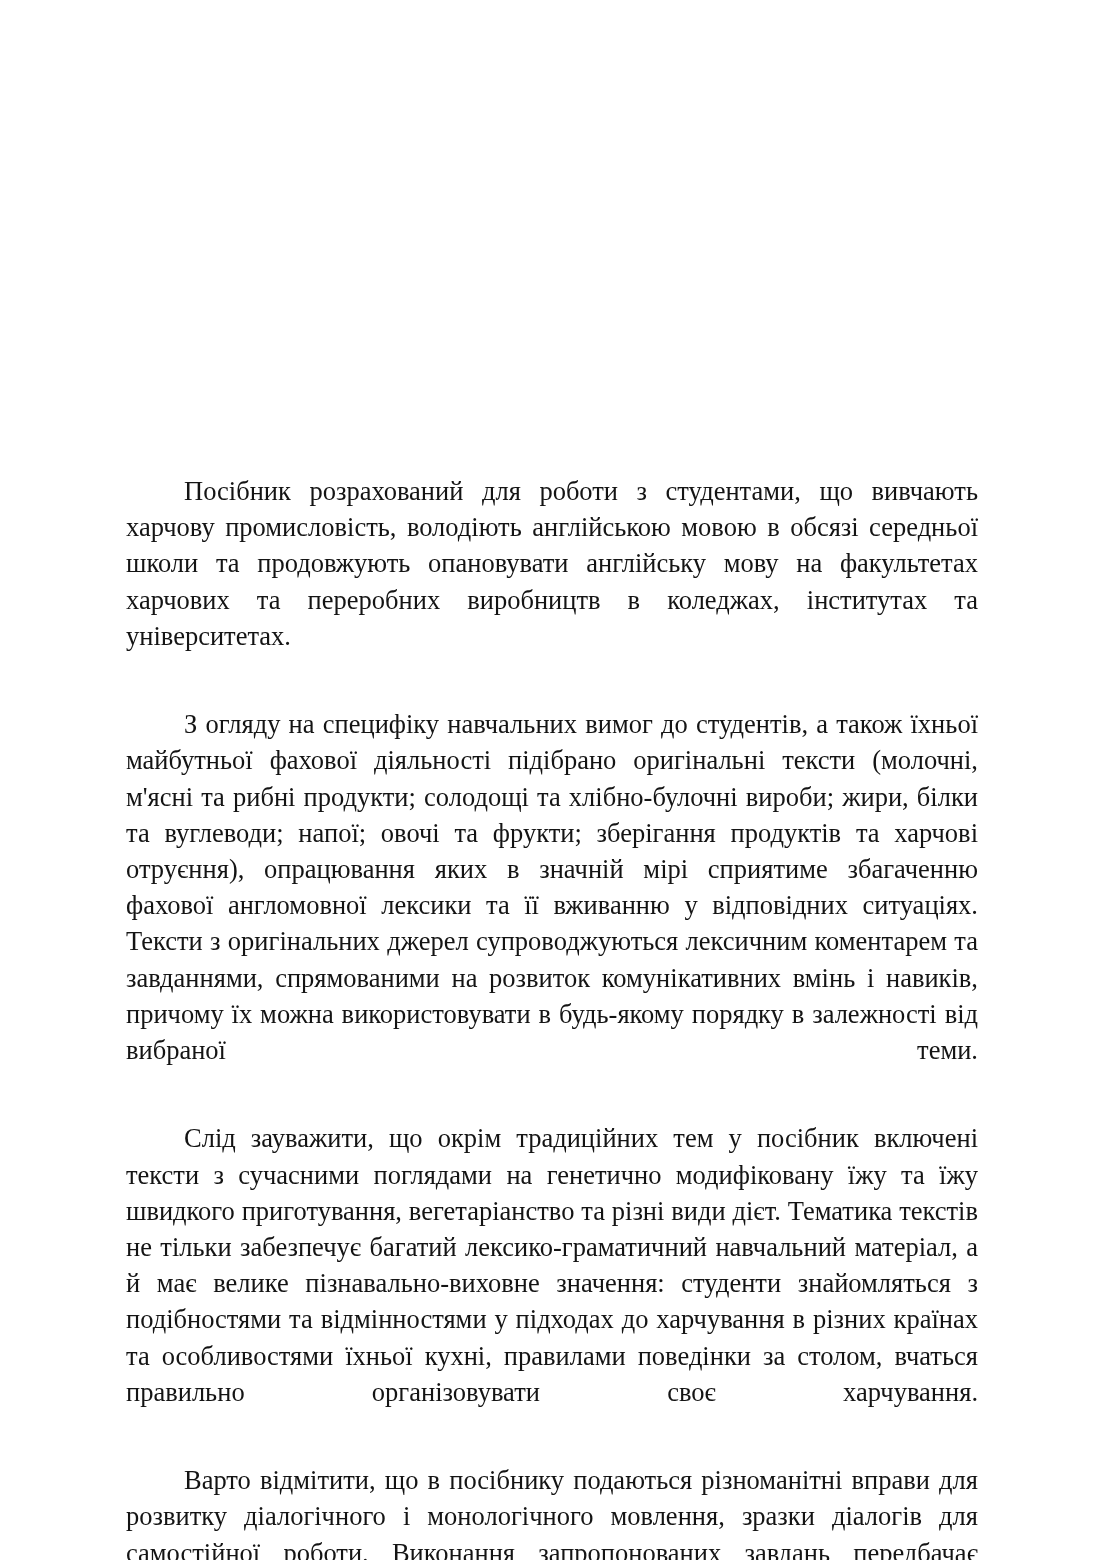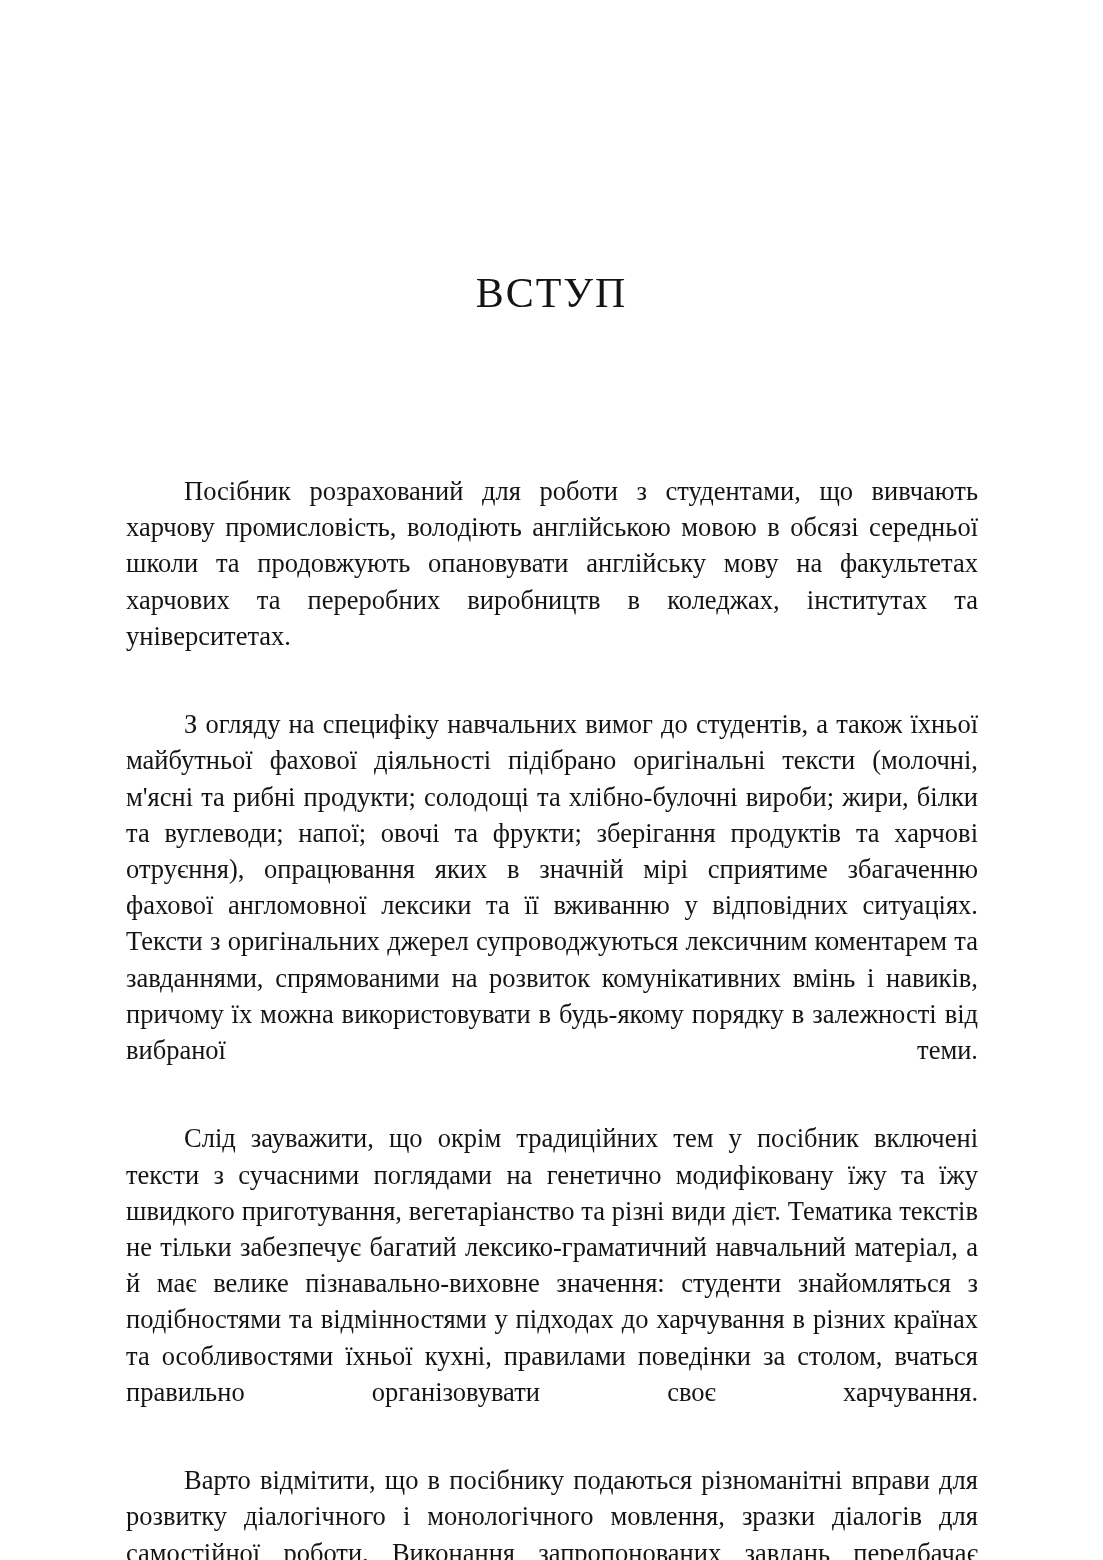--- a/index.html
+++ b/index.html
@@ -66,21 +66,20 @@
     content: "";
     display: inline-block;
     width: 100%;
   }
 </style>
 </head>
 <body>
 
 <div class="page">
 
-  <h1 class="page-title">ВСТУП</h1>
 
   <div class="body-text">
     <p>Посібник розрахований для роботи з студентами, що вивчають харчову промисловість, володіють англійською мовою в обсязі середньої школи та продовжують опановувати англійську мову на факультетах харчових та переробних виробництв в коледжах, інститутах та університетах.</p>
     <p>З огляду на специфіку навчальних вимог до студентів, а також їхньої майбутньої фахової діяльності підібрано оригінальні тексти (молочні, м'ясні та рибні продукти; солодощі та хлібно-булочні вироби; жири, білки та вуглеводи; напої; овочі та фрукти; зберігання продуктів та харчові отруєння), опрацювання яких в значній мірі сприятиме збагаченню фахової англомовної лексики та її вживанню у відповідних ситуаціях. Тексти з оригінальних джерел супроводжуються лексичним коментарем та завданнями, спрямованими на розвиток комунікативних вмінь і навиків, причому їх можна використовувати в будь-якому порядку в залежності від вибраної теми.</p>
     <p>Слід зауважити, що окрім традиційних тем у посібник включені тексти з сучасними поглядами на генетично модифіковану їжу та їжу швидкого приготування, вегетаріанство та різні види дієт. Тематика текстів не тільки забезпечує багатий лексико-граматичний навчальний матеріал, а й має велике пізнавально-виховне значення: студенти знайомляться з подібностями та відмінностями у підходах до харчування в різних країнах та особливостями їхньої кухні, правилами поведінки за столом, вчаться правильно організовувати своє харчування.</p>
     <p>Варто відмітити, що в посібнику подаються різноманітні вправи для розвитку діалогічного і монологічного мовлення, зразки діалогів для самостійної роботи. Виконання запропонованих завдань передбачає реалізацію акту мовленнєвої діяльності.</p>
   </div>
 
 </div>
 

